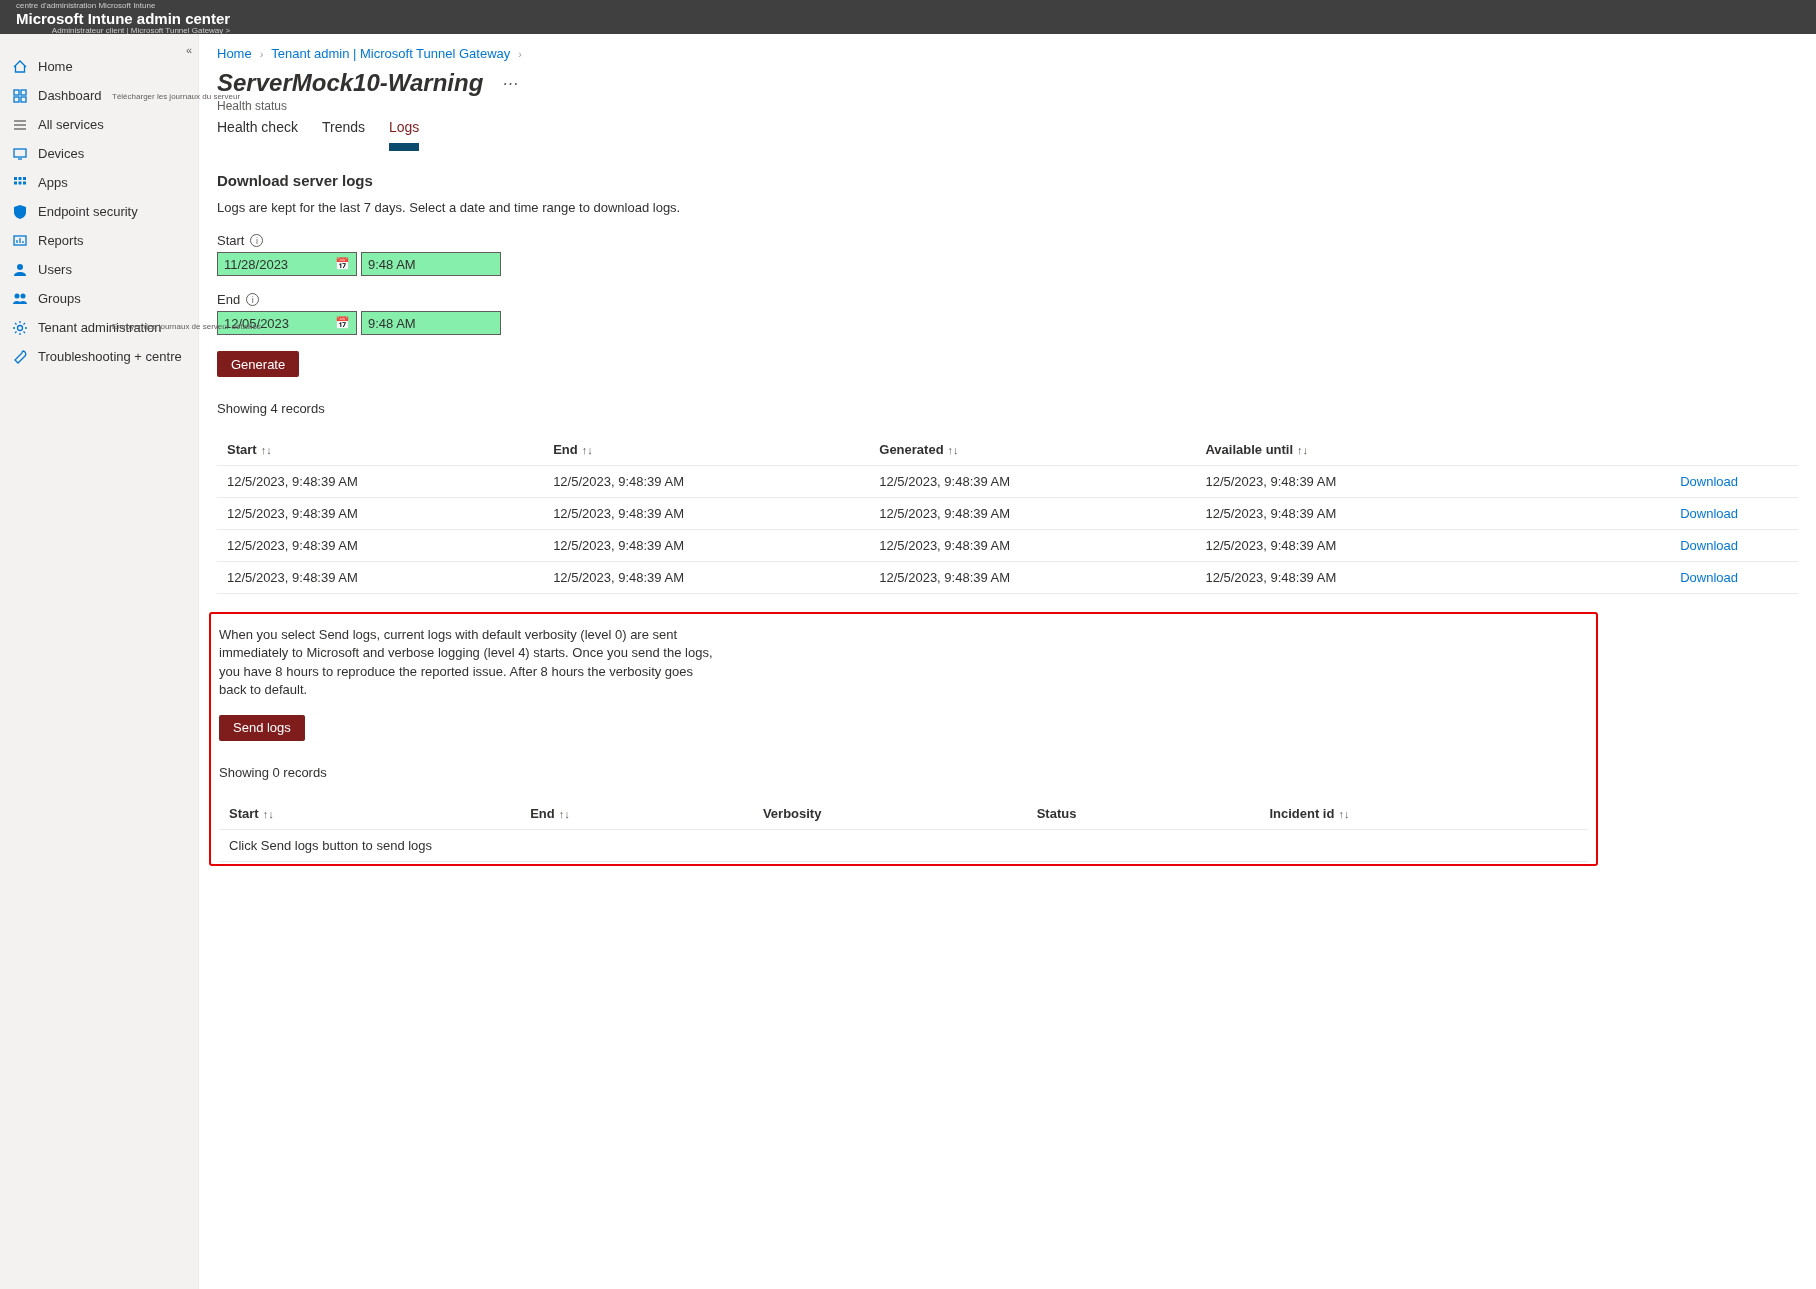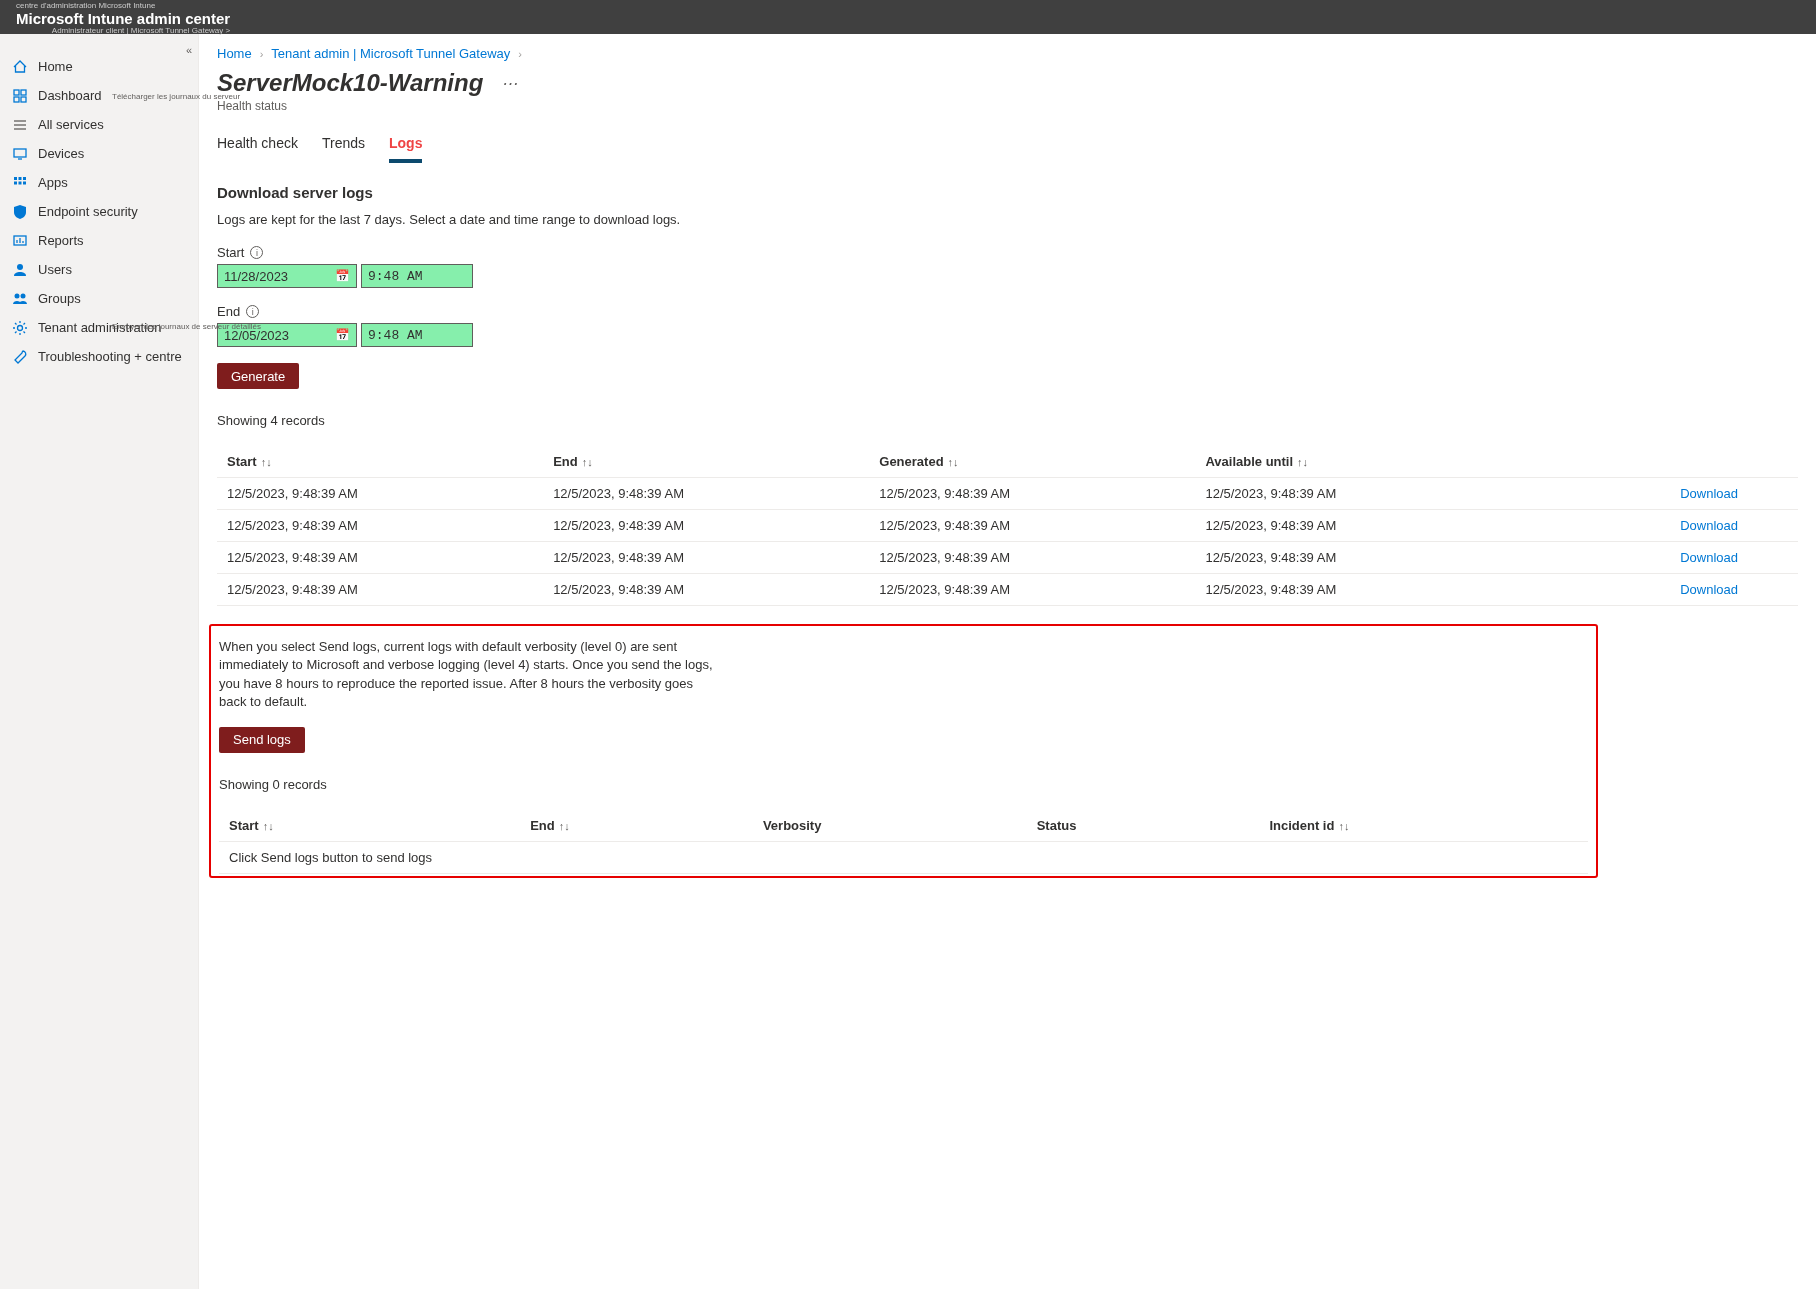--- a/index.html
+++ b/index.html
@@ -23,34 +23,34 @@
 
   .breadcrumb { font-size: 13px; display: flex; align-items: center; gap: 8px; color: #605e5c; margin-bottom: 8px; }
   .breadcrumb a { color: #0078d4; cursor: pointer; text-decoration: none; }
   .chev { color: #a19f9d; font-size: 11px; }
 
   .page-title-row { display: flex; align-items: center; gap: 18px; font-style: italic; }
   .page-title { font-size: 24px; font-weight: 600; }
   .more-icon { color: #605e5c; font-size: 16px; cursor: pointer; }
   .subtitle { color: #605e5c; font-size: 12px; margin-top: 2px; }
 
-  .tabs { display: flex; gap: 24px; border-bottom: 1px solid transparent; margin-top: 16px; }
+  .tabs { display: flex; gap: 24px; border-bottom: 1px solid transparent; }
   .tab { font-size: 14px; padding: 6px 0 8px 0; cursor: pointer; color: #323130; }
-  .tab.active { font-weight: 700; border-bottom: 4px solid #0c4a6e; color: #ef4444; }
+  .tab.active { font-weight: 400; border-bottom: 8px solid #0c4a6e; color: #7f1d1d; }
 
   .section-title { font-size: 15px; font-weight: 600; margin-top: 20px; margin-bottom: 10px; }
   .section-text { font-size: 13px; color: #323130; max-width: 500px; line-height: 1.4; }
 
   .field-row { margin-top: 16px; }
   .field-label { font-size: 13px; color: #323130; display: inline-flex; align-items: center; gap: 6px; margin-bottom: 4px; }
   .info-icon { width: 13px; height: 13px; border: 1px solid #605e5c; border-radius: 50%; display: inline-flex; align-items: center; justify-content: center; font-size: 9px; color: #605e5c; }
   .datetime-inputs { display: flex; gap: 4px; }
   .date-input, .time-input { height: 24px; border: 1px solid #605e5c; font-size: 13px; padding: 0 6px; display: flex; align-items: center; background: #86efac; }
   .date-input { width: 140px; justify-content: space-between; }
-  .time-input { width: 112px; font-family: Liberation Mono, monospace; }
+  .time-input { width: 140px; }
   .cal-icon { font-size: 12px; color: #605e5c; }
 
   .btn-primary { background: #7f1d1d; color: #fff; border: none; height: 26px; padding: 0 14px; font-size: 13px; cursor: pointer; margin-top: 16px; border-radius: 2px; }
 
   .record-count { font-size: 13px; margin-top: 24px; margin-bottom: 18px; }
 
   table.grid { width: 100%; border-collapse: collapse; font-size: 13px; }
   table.grid th { text-align: left; font-weight: 600; padding: 8px 10px 8px 10px; border-bottom: 1px solid #edebe9; }
   table.grid td { padding: 8px 10px; border-bottom: 1px solid #edebe9; }
   .sort-arrows { font-size: 11px; color: #605e5c; margin-left: 4px; }

